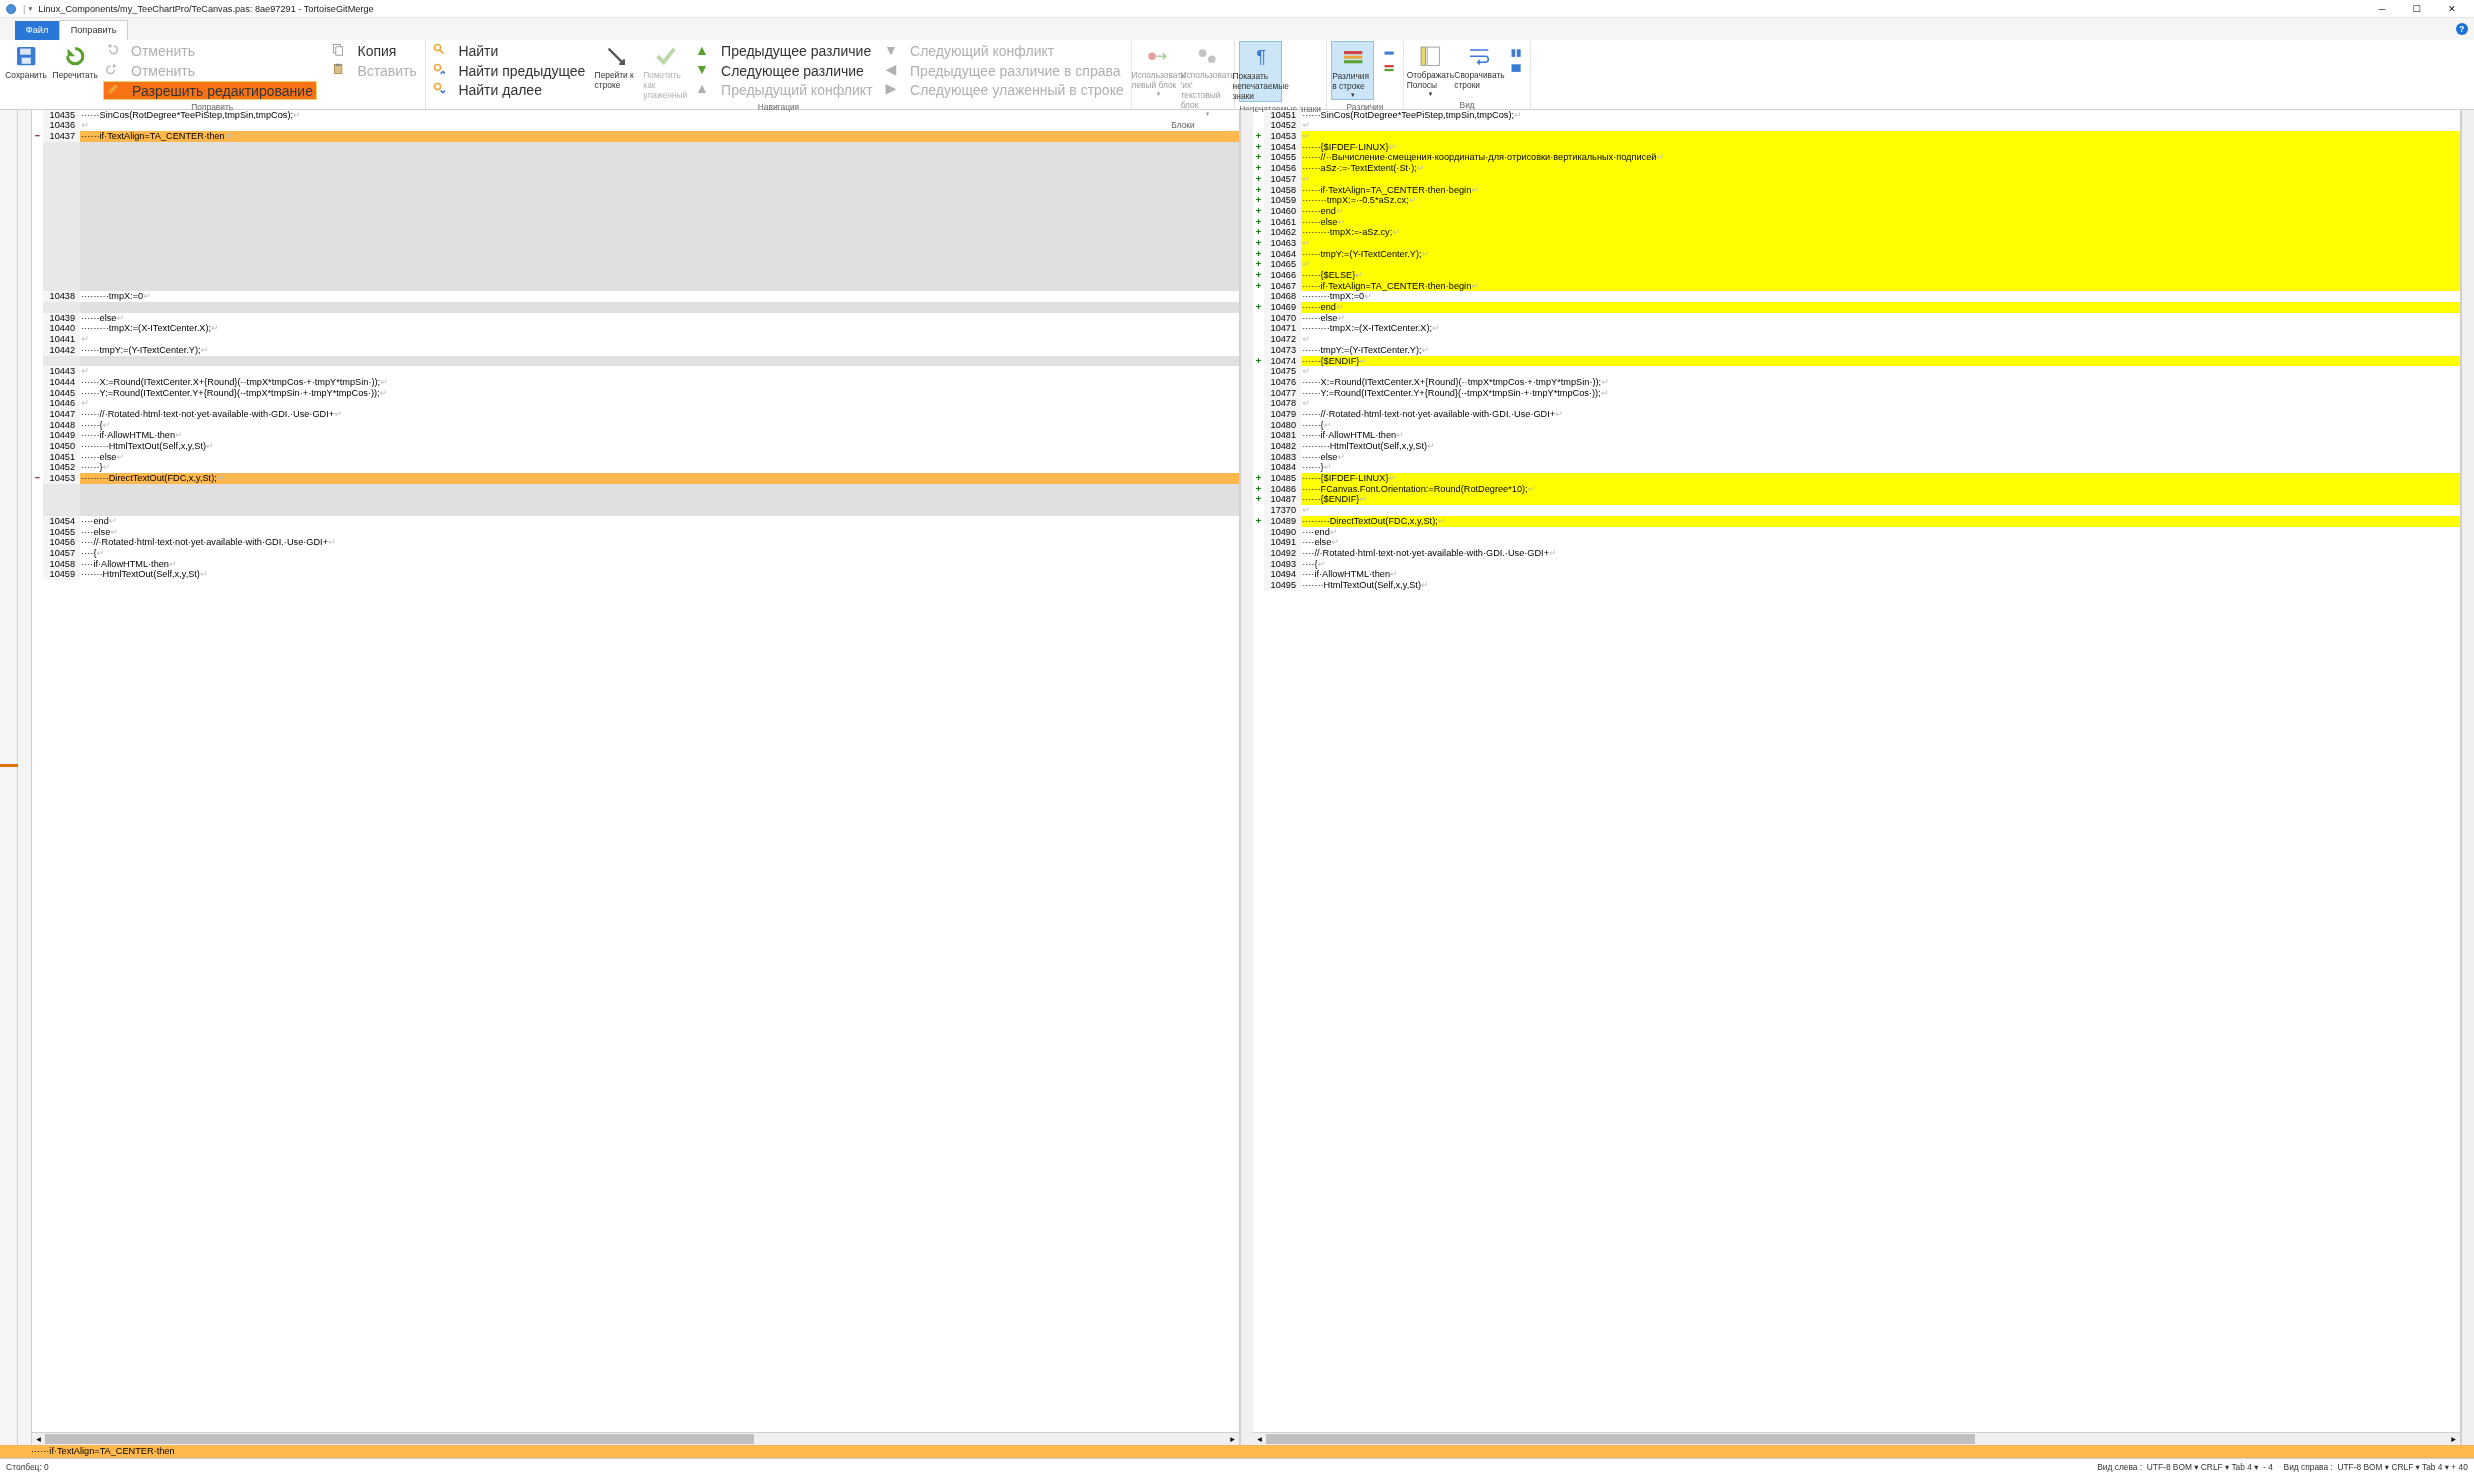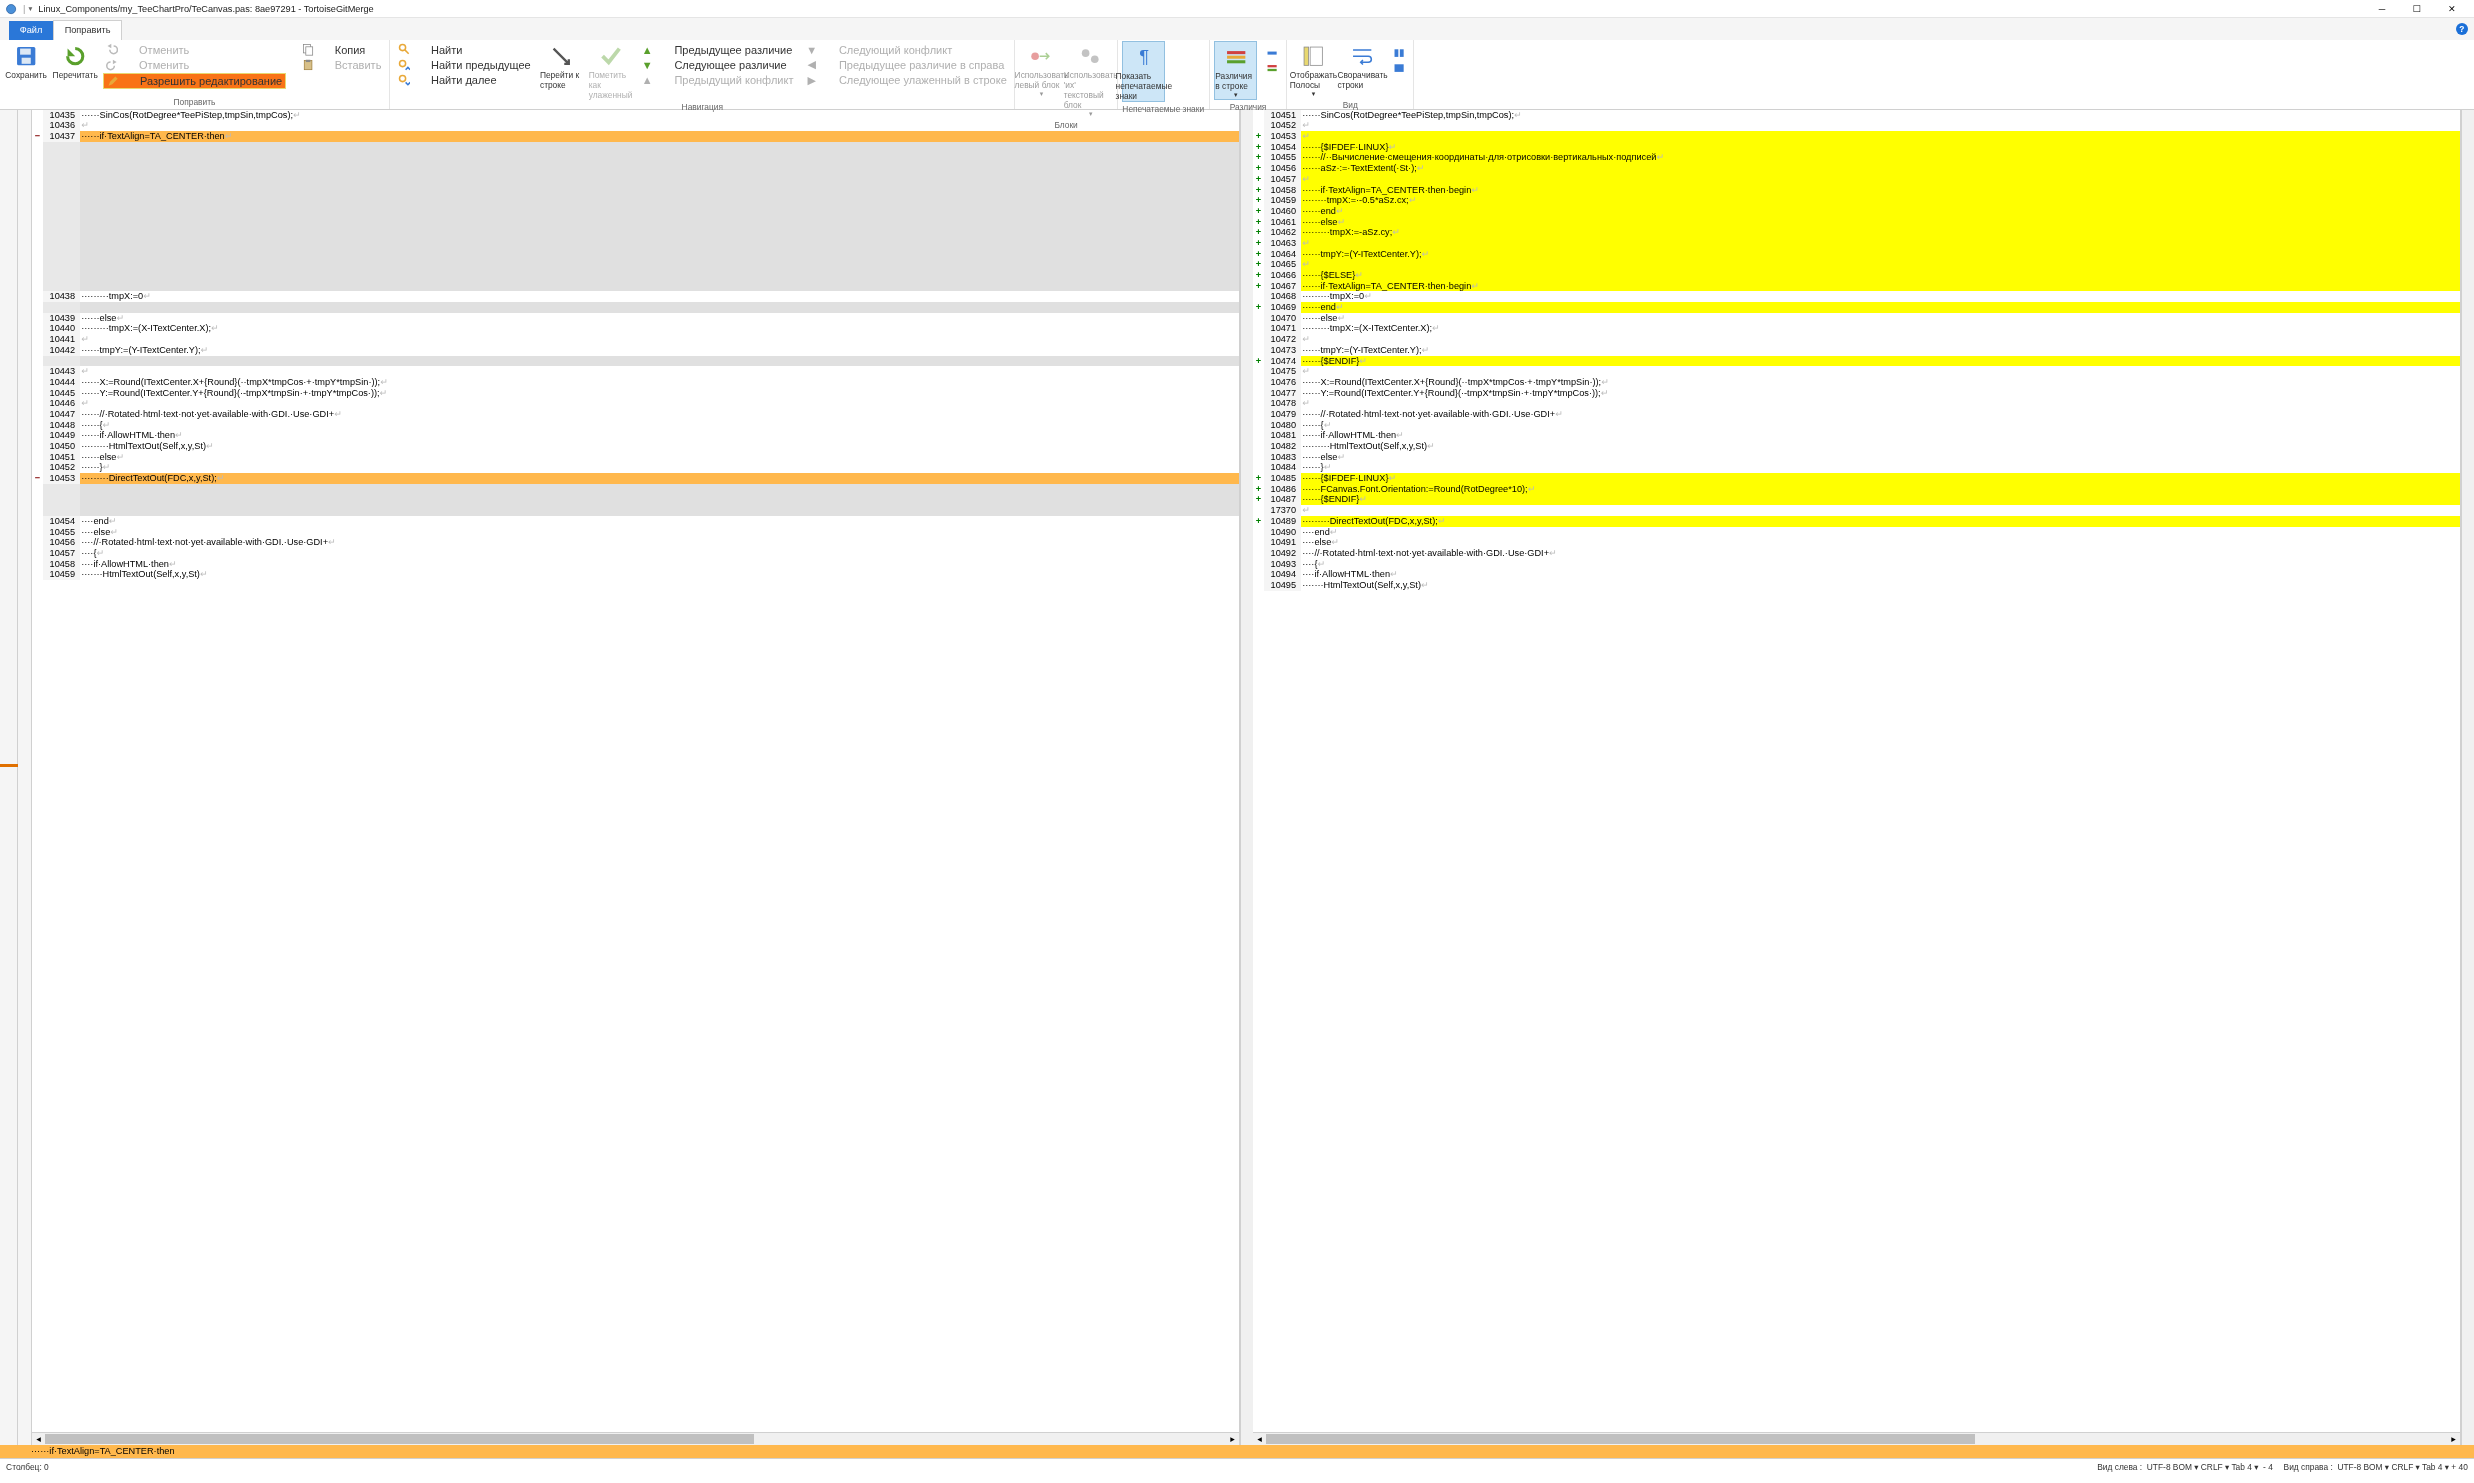--- a/index.html
+++ b/index.html
@@ -2,34 +2,34 @@
 <html style="font-size:12.2px"><head>
 <meta charset="utf-8">
 <style>
 *{box-sizing:border-box;margin:0;padding:0;font-family:'Segoe UI',Tahoma,sans-serif}
 body{background:#fff;font-size:9.2px;overflow:hidden}
 .titlebar{height:18.3px;display:flex;align-items:center;padding:0 4.6px;background:#fff;border-bottom:0.8px solid #e5e5e5}
 .titlebar .tb-icon{width:12.2px;height:12.2px;margin-right:3.1px}
 .titlebar .tb-text{font-size:9.2px;color:#222;flex:1}
 .titlebar .wc{display:flex;gap:0}
 .titlebar .wc div{width:35px;height:18.3px;display:flex;align-items:center;justify-content:center;font-size:9.2px;cursor:default}
-.tabs{height:21.4px;display:flex;align-items:flex-end;background:#f5f5f5;padding-left:9px}
+.tabs{height:21.4px;display:flex;align-items:flex-end;background:#f5f5f5;padding-left:15px}
 .tab{padding:4.6px 10.7px;font-size:9.2px;cursor:default}
 .tab.active{background:#2a77d8;color:#fff}
 .tab.inactive{background:#fff;border:0.8px solid #d0d0d0;border-bottom:none;color:#333}
 .help-circle{margin-left:auto;margin-right:6.1px;width:12.2px;height:12.2px;border-radius:50%;background:#1a6fd8;color:#fff;font-weight:bold;font-size:8.4px;display:flex;align-items:center;justify-content:center;align-self:center}
 .ribbon{display:flex;background:#fff;border-bottom:0.8px solid #d0d0d0;height:70px}
 .rgroup{display:flex;flex-direction:column;border-right:0.8px solid #e5e5e5;padding:1.5px 4.6px 0 4.6px}
 .rgroup-body{flex:1;display:flex;align-items:flex-start;gap:6.1px}
 .rgroup-label{text-align:center;font-size:8.4px;color:#666;padding:1.5px 0}
 .rbig{display:flex;flex-direction:column;align-items:center;width:43px;font-size:8.4px;color:#333;padding-top:3.1px;cursor:default}
 .rbig .ico{width:24.4px;height:24.4px;margin-bottom:1.5px;display:flex;align-items:center;justify-content:center}
 .rbig.sel{background:#cde6f7;border:0.8px solid #92c0e0}
 .rsmall-col{display:flex;flex-direction:column;gap:1.5px;padding-top:1.5px}
-.rsmall{display:flex;align-items:flex-end;gap:21px;font-size:11px;color:#333;padding:0.8px 3.1px;cursor:default;white-space:nowrap}
+.rsmall{display:flex;align-items:flex-start;gap:13px;font-size:14px;color:#333;padding:0.8px 3.1px;cursor:default;white-space:nowrap}
 .rsmall .sico{width:12.2px;height:12.2px;display:inline-flex;align-items:center;justify-content:center}
 .rsmall.disabled{color:#b0b0b0}
 .rsmall.highlight{background:#f97316;border:0.8px solid #e8d870}
 .diff-area{display:flex;height:calc(100vh - 18.3px - 21.4px - 70px - 21.4px - 17px);position:relative}
 .locator{width:18.3px;background:#f5f5f5;border-right:0.8px solid #d0d0d0;position:relative}
 .locator .loc-mark{position:absolute;left:1.5px;width:6.1px;background:#ffd000}
 .gutter-global{width:13.7px;background:#f5f5f5;border-right:0.8px solid #d0d0d0}
 .pane{flex:1;display:flex;flex-direction:column;min-width:0;border-right:0.8px solid #d0d0d0}
 .pane-header{background:#ffb84d;text-align:center;font-weight:bold;font-size:9.2px;padding:2.3px 0;font-family:Consolas,monospace;border-bottom:0.8px solid #c0c0c0}
 .pane-header.right{background:#ffff00}

